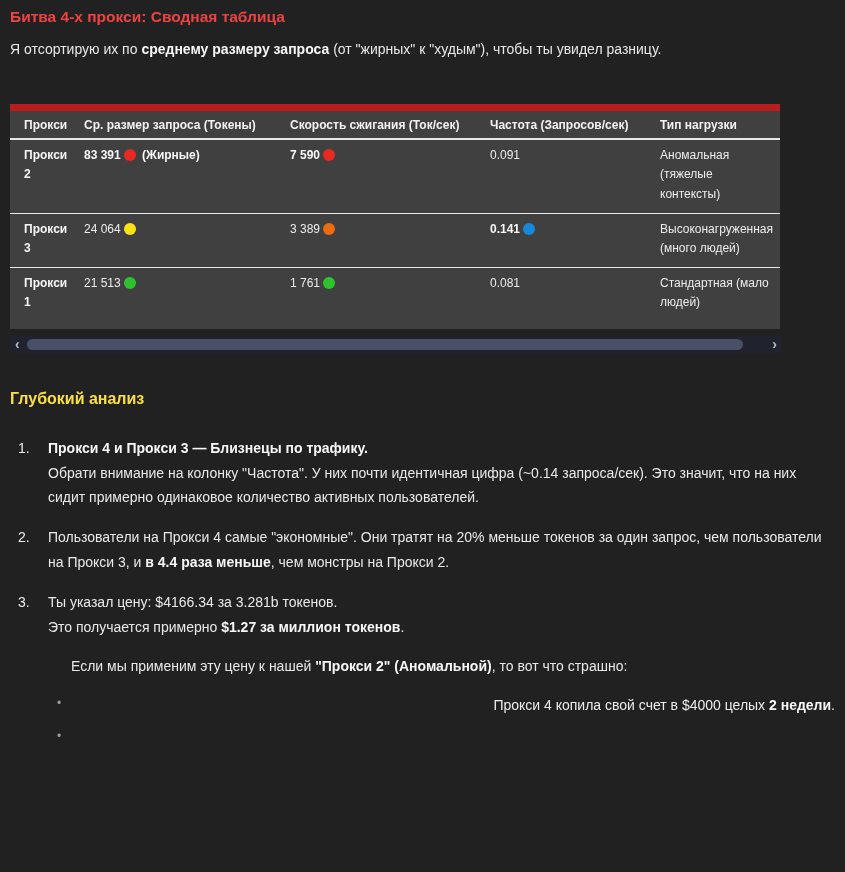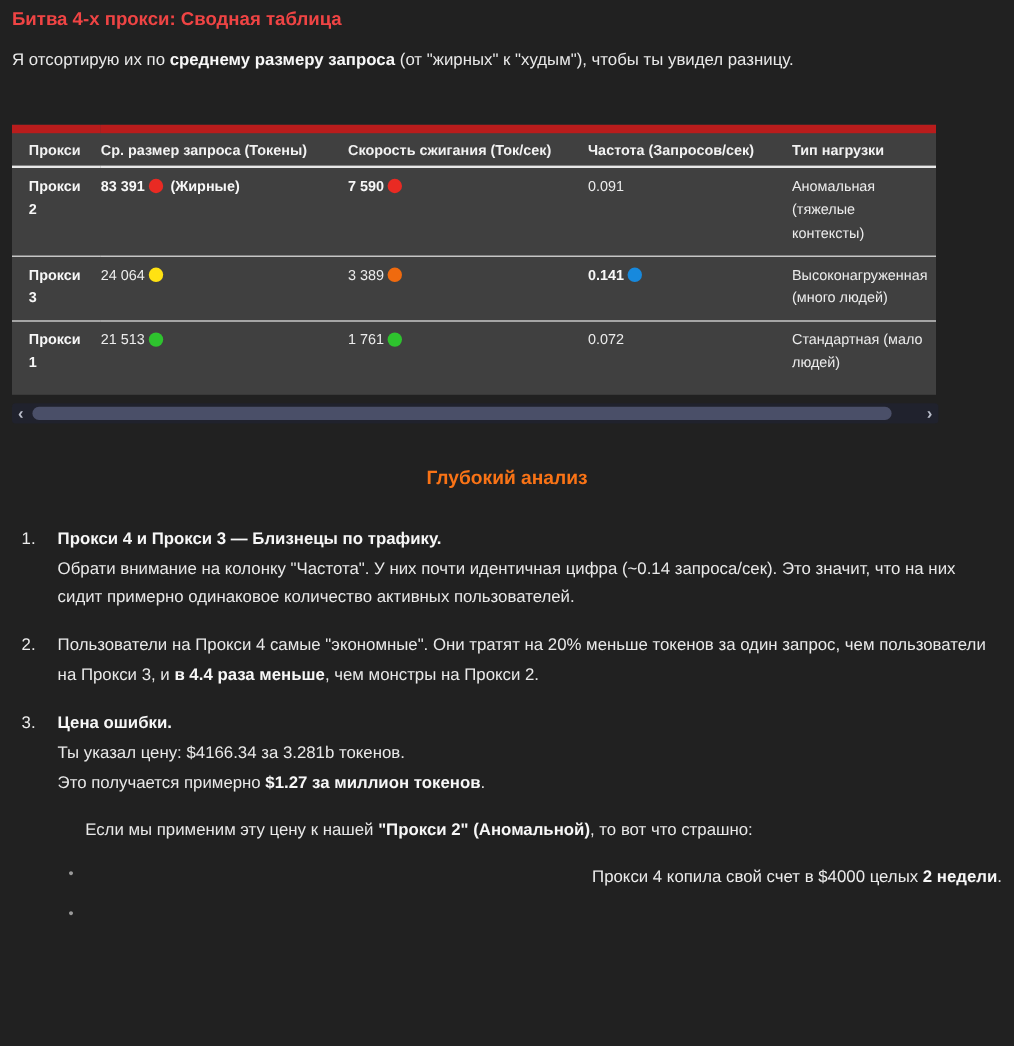--- a/index.html
+++ b/index.html
@@ -74,21 +74,21 @@
   }
   .hscroll-track { flex: 1; height: 11px; position: relative; }
   .hscroll-thumb {
     position: absolute; left: 2px; top: 0;
     height: 11px; width: 96.5%;
     background: #4a4f68;
     border-radius: 6px;
   }
 
   
-  .analysis-heading { font-size: 16px; font-weight: 700; color: #f97316; margin-top: 37px; text-align: center; }
+  .analysis-heading { font-size: 16px; font-weight: 700; color: #fde047; margin-top: 37px; }
   .analysis-list { margin-top: 28px; list-style: none; }
   .analysis-item { display: flex; margin-bottom: 15px; }
   .analysis-item .num { width: 17px; flex: 0 0 17px; margin-left: 8px; text-align: left; line-height: 1.78; }
   .analysis-item .item-body { margin-left: 13px; flex: 1; }
   .item-title { font-weight: 700; color: #f7f7f7; line-height: 1.78; }
   .item-para { line-height: 1.78; color: #e9e9e9; }
   .item-para.gap { margin-top: 14px; margin-left: 23px; }
   .item-bullets { list-style: none; margin-top: 14px; }
   .bullet-row { display: flex; margin-bottom: 8px; }
   .bullet-row .marker { width: 10px; flex: 0 0 10px; margin-left: 9px; color: #9a9a9a; line-height: 1.78; font-size: 12px; }
@@ -133,21 +133,21 @@
             <td><span class="b">Прокси 3</span></td>
             <td><span>24 064</span><span class="dot" style="background: rgb(255, 226, 18);"></span></td>
             <td><span>3 389</span><span class="dot" style="background: rgb(240, 106, 14);"></span></td>
             <td><span class="b">0.141</span><span class="dot" style="background: rgb(23, 137, 221);"></span></td>
             <td><span>Высоконагруженная (много людей)</span></td>
           </tr>
           <tr>
             <td><span class="b">Прокси 1</span></td>
             <td><span>21 513</span><span class="dot" style="background: rgb(46, 195, 46);"></span></td>
             <td><span>1 761</span><span class="dot" style="background: rgb(46, 195, 46);"></span></td>
-            <td><span>0.072</span></td>
+            <td><span>0.081</span></td>
             <td><span>Стандартная (мало людей)</span></td>
           </tr>
         </tbody>
     </table>
   </div>
 
   <div class="hscrollbar">
     <span class="chev">‹</span>
     <div class="hscroll-track">
       <div class="hscroll-thumb"></div>
@@ -167,21 +167,20 @@
       </li>
       <li class="analysis-item">
         <span class="num">2.</span>
         <div class="item-body">
           <div class="item-para"><span>Пользователи на Прокси 4 самые "экономные". Они тратят на 20% меньше токенов за один запрос, чем пользователи на Прокси 3, и </span><span class="b">в 4.4 раза меньше</span><span>, чем монстры на Прокси 2.</span></div>
         </div>
       </li>
       <li class="analysis-item">
         <span class="num">3.</span>
         <div class="item-body">
-          <div class="item-title">Цена ошибки.</div>
           <div class="item-para"><span>Ты указал цену: $4166.34 за 3.281b токенов.</span></div>
           <div class="item-para"><span>Это получается примерно </span><span class="b">$1.27 за миллион токенов</span><span>.</span></div>
           <div class="item-para gap"><span>Если мы применим эту цену к нашей </span><span class="b">"Прокси 2" (Аномальной)</span><span>, то вот что страшно:</span></div>
           <ul class="item-bullets">
             <li class="bullet-row">
               <span class="marker">•</span>
               <div class="bullet-text"><span>Прокси 4 копила свой счет в $4000 целых </span><span class="b">2 недели</span><span>.</span></div>
             </li>
             <li class="bullet-row">
               <span class="marker">•</span>

